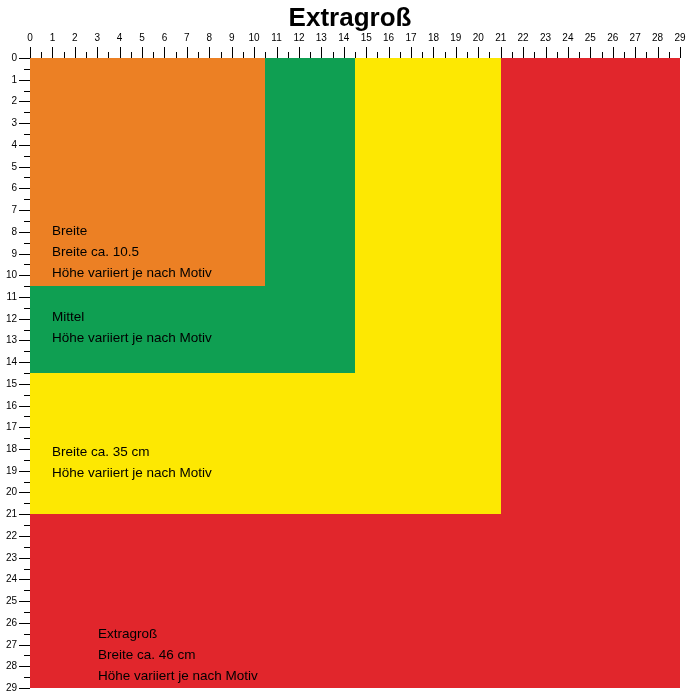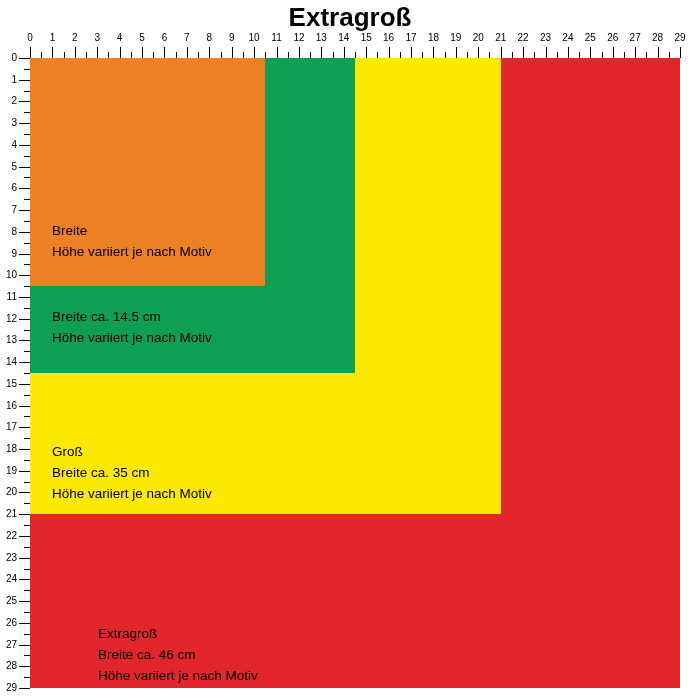--- a/index.html
+++ b/index.html
@@ -325,30 +325,30 @@
 
   <div id="plot">
 
     <div class="band xl" style="width: 650px; height: 630px; background: rgb(225, 38, 44);"></div>
     <div class="band lg" style="width: 470.69px; height: 456.207px; background: rgb(253, 232, 2);"></div>
     <div class="band md" style="width: 325px; height: 315px; background: rgb(15, 159, 82);"></div>
     <div class="band sm" style="width: 235.345px; height: 228.103px; background: rgb(236, 128, 36);"></div>
 
     <div class="label-block" id="lbl-sm">
       <div>Breite</div>
+      <div>Breite ca. 10.5</div>
       <div>Höhe variiert je nach Motiv</div>
     </div>
 
     <div class="label-block" id="lbl-md">
-      <div>Breite ca. 14.5 cm</div>
+      <div>Mittel</div>
       <div>Höhe variiert je nach Motiv</div>
     </div>
 
     <div class="label-block" id="lbl-lg">
-      <div>Groß</div>
       <div>Breite ca. 35 cm</div>
       <div>Höhe variiert je nach Motiv</div>
     </div>
 
     <div class="label-block" id="lbl-xl">
       <div>Extragroß</div>
       <div>Breite ca. 46 cm</div>
       <div>Höhe variiert je nach Motiv</div>
     </div>
 

